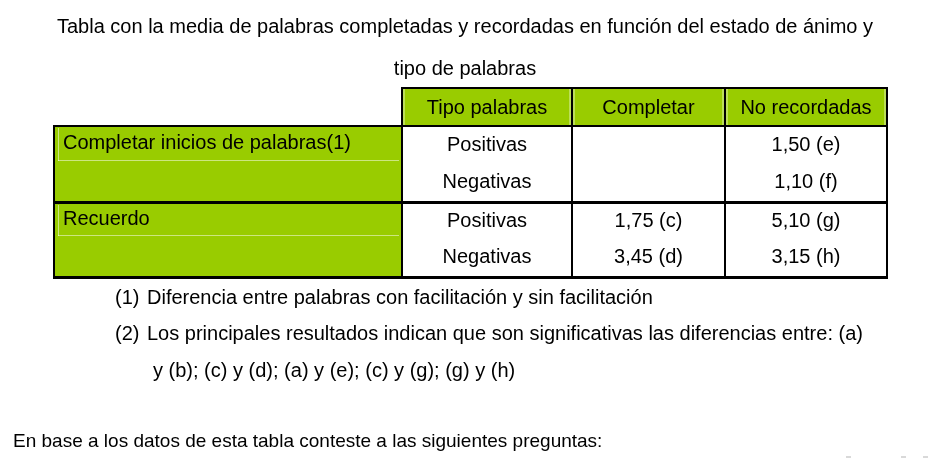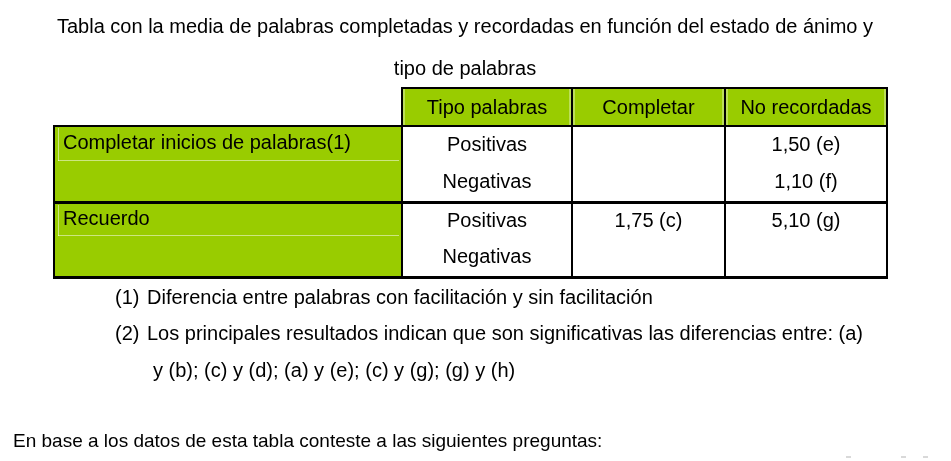--- a/index.html
+++ b/index.html
@@ -64,20 +64,22 @@
 
   <div class="ctext" style="left:403px;top:127px;width:168px;height:34px;">Positivas</div>
   <div class="ctext" style="left:726px;top:127px;width:160px;height:34px;">1,50 (e)</div>
   <div class="ctext" style="left:403px;top:161px;width:168px;height:40px;">Negativas</div>
   <div class="ctext" style="left:726px;top:161px;width:160px;height:40px;">1,10 (f)</div>
 
   <div class="ctext" style="left:403px;top:204px;width:168px;height:33px;">Positivas</div>
   <div class="ctext" style="left:573px;top:204px;width:151px;height:33px;">1,75 (c)</div>
   <div class="ctext" style="left:726px;top:204px;width:160px;height:33px;">5,10 (g)</div>
   <div class="ctext" style="left:403px;top:237px;width:168px;height:39px;">Negativas</div>
+  <div class="ctext" style="left:573px;top:237px;width:151px;height:39px;">3,45 (d)</div>
+  <div class="ctext" style="left:726px;top:237px;width:160px;height:39px;">3,15 (h)</div>
 </div>
 
 <div class="fn" style="left:115px;top:286px;">
   <span class="marker">(1)</span>
   <span>Diferencia entre palabras con facilitación y sin facilitación</span>
 </div>
 <div class="fn" style="left:115px;top:322px;">
   <span class="marker">(2)</span>
   <span>Los principales resultados indican que son significativas las diferencias entre: (a)</span>
 </div>

